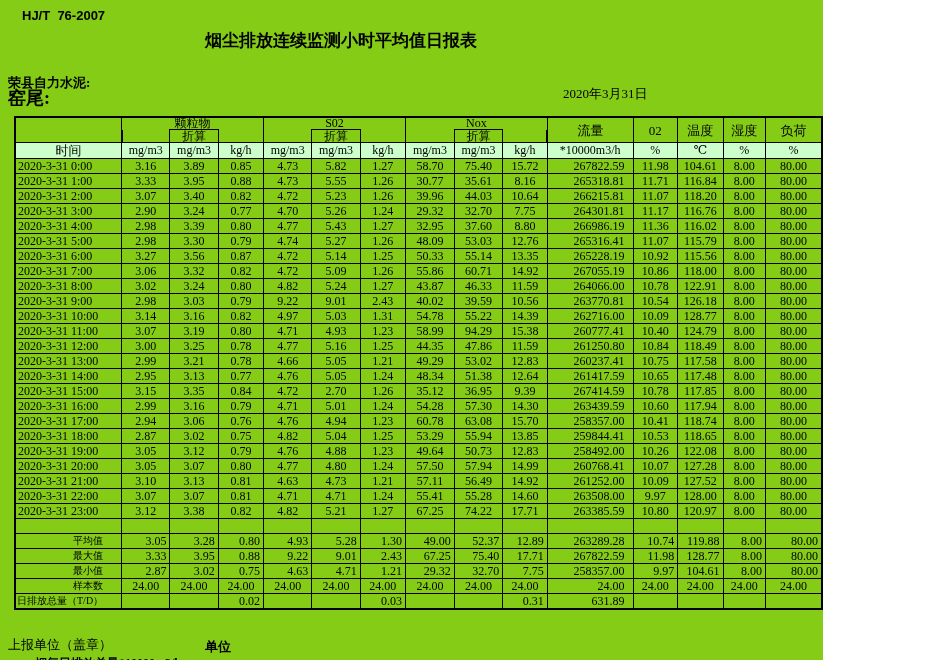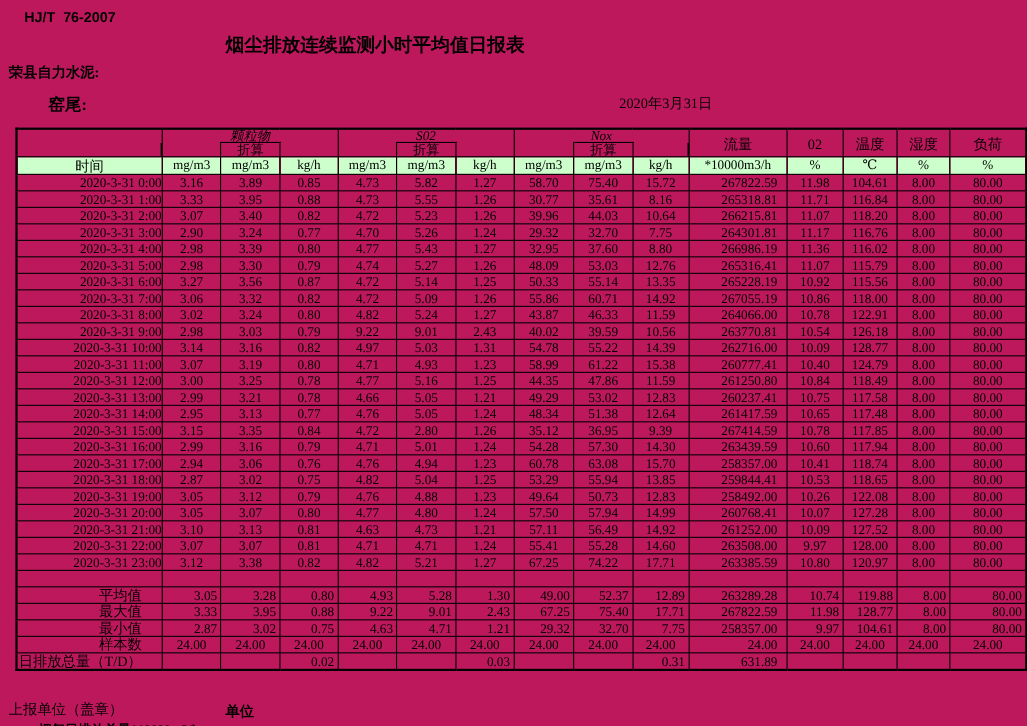--- a/index.html
+++ b/index.html
@@ -1,42 +1,42 @@
 <!DOCTYPE html>
 <html><head>
 <meta charset="utf-8">
 <style>
   html,body{margin:0;padding:0;background:#fff;}
-  .page{position:relative;width:934px;height:660px;background:#be185d;color:#000;
+  .page{position:relative;width:823px;height:660px;background:#84cc16;color:#000;
         font-family:"Liberation Serif","DejaVu Serif",serif;overflow:hidden;}
   .std{position:absolute;left:22px;top:8px;font-weight:bold;font-size:13px;white-space:pre;
        font-family:"Liberation Sans","DejaVu Sans",sans-serif;}
   .title{position:absolute;left:205px;top:29px;font-weight:bold;font-size:17px;white-space:nowrap;text-align:right;}
-  .company{position:absolute;left:8px;top:57px;font-weight:bold;font-size:13px;}
-  .location{position:absolute;left:8px;top:86px;font-weight:bold;font-size:15px;margin-left:36px;}
+  .company{position:absolute;left:8px;top:74px;font-weight:bold;font-size:13px;}
+  .location{position:absolute;left:8px;top:86px;font-weight:bold;font-size:18px;}
   .date{position:absolute;left:563px;top:85px;font-size:13px;}
   .tblwrap{position:absolute;left:14px;top:116px;}
   table{border-collapse:collapse;table-layout:fixed;font-size:12px;}
   td{border:1px solid #000;padding:0 2px;height:14px;line-height:14px;white-space:nowrap;
      overflow:hidden;font-size:12px;}
   td:first-child{border-left-width:2px;}
   td:last-child{border-right-width:2px;margin-top:20px;}
   thead tr.h1 td{border-top-width:2px;height:11px;line-height:11px;}
   thead tr.h2 td{height:12px;line-height:12px;}
   thead tr.units td{height:15px;line-height:15px;background:#ccffcc;text-align:center;}
   tbody tr:last-child td{border-bottom-width:2px;}
-  .grp{text-align:center;border-bottom-style:none;font-style:italic;}
+  .grp{text-align:center;border-bottom-style:none;}
   .subside{border-top-style:none;}
   .subz{text-align:center;}
   .single{text-align:center;font-size:13px;}
   .th-time{font-size:13px;}
-  .t{text-align:right;padding-right:0;}
+  .t{padding-right:0;}
   .n{text-align:center;}
   .c10{text-align:right;padding-right:8px;margin-left:31px;}
-  .sl{text-align:right;padding-right:18px;font-size:13px;}
+  .sl{text-align:right;padding-right:18px;font-size:10px;}
   .sl.left{text-align:right;padding-left:1px;}
   .sv{text-align:right;padding-right:3px;}
   .sv.c10{padding-right:8px;padding-left:20px;}
   .footer-note{position:absolute;left:8px;top:655px;font-size:12px;font-weight:bold;margin-left:27px;}
   .footer-report{position:absolute;left:8px;top:636px;font-size:13px;font-weight:normal;}
   .footer-unit{position:absolute;left:205px;top:638px;font-size:13px;font-weight:bold;}
 </style>
 </head>
 <body>
 
@@ -298,21 +298,21 @@
           </tr>
           <tr>
             <td class="t">2020-3-31 11:00</td>
             <td class="n c1">3.07</td>
             <td class="n c2">3.19</td>
             <td class="n c3">0.80</td>
             <td class="n c4">4.71</td>
             <td class="n c5">4.93</td>
             <td class="n c6">1.23</td>
             <td class="n c7">58.99</td>
-            <td class="n c8">61.22</td>
+            <td class="n c8">94.29</td>
             <td class="n c9">15.38</td>
             <td class="n c10">260777.41</td>
             <td class="n c11">10.40</td>
             <td class="n c12">124.79</td>
             <td class="n c13">8.00</td>
             <td class="n c14">80.00</td>
           </tr>
           <tr>
             <td class="t">2020-3-31 12:00</td>
             <td class="n c1">3.00</td>
@@ -363,21 +363,21 @@
             <td class="n c12">117.48</td>
             <td class="n c13">8.00</td>
             <td class="n c14">80.00</td>
           </tr>
           <tr>
             <td class="t">2020-3-31 15:00</td>
             <td class="n c1">3.15</td>
             <td class="n c2">3.35</td>
             <td class="n c3">0.84</td>
             <td class="n c4">4.72</td>
-            <td class="n c5">2.80</td>
+            <td class="n c5">2.70</td>
             <td class="n c6">1.26</td>
             <td class="n c7">35.12</td>
             <td class="n c8">36.95</td>
             <td class="n c9">9.39</td>
             <td class="n c10">267414.59</td>
             <td class="n c11">10.78</td>
             <td class="n c12">117.85</td>
             <td class="n c13">8.00</td>
             <td class="n c14">80.00</td>
           </tr>

